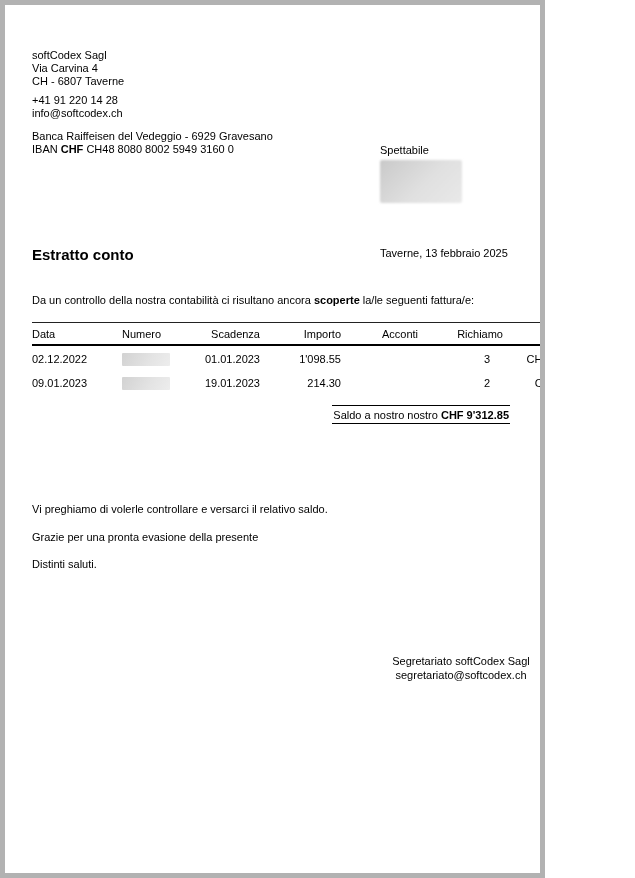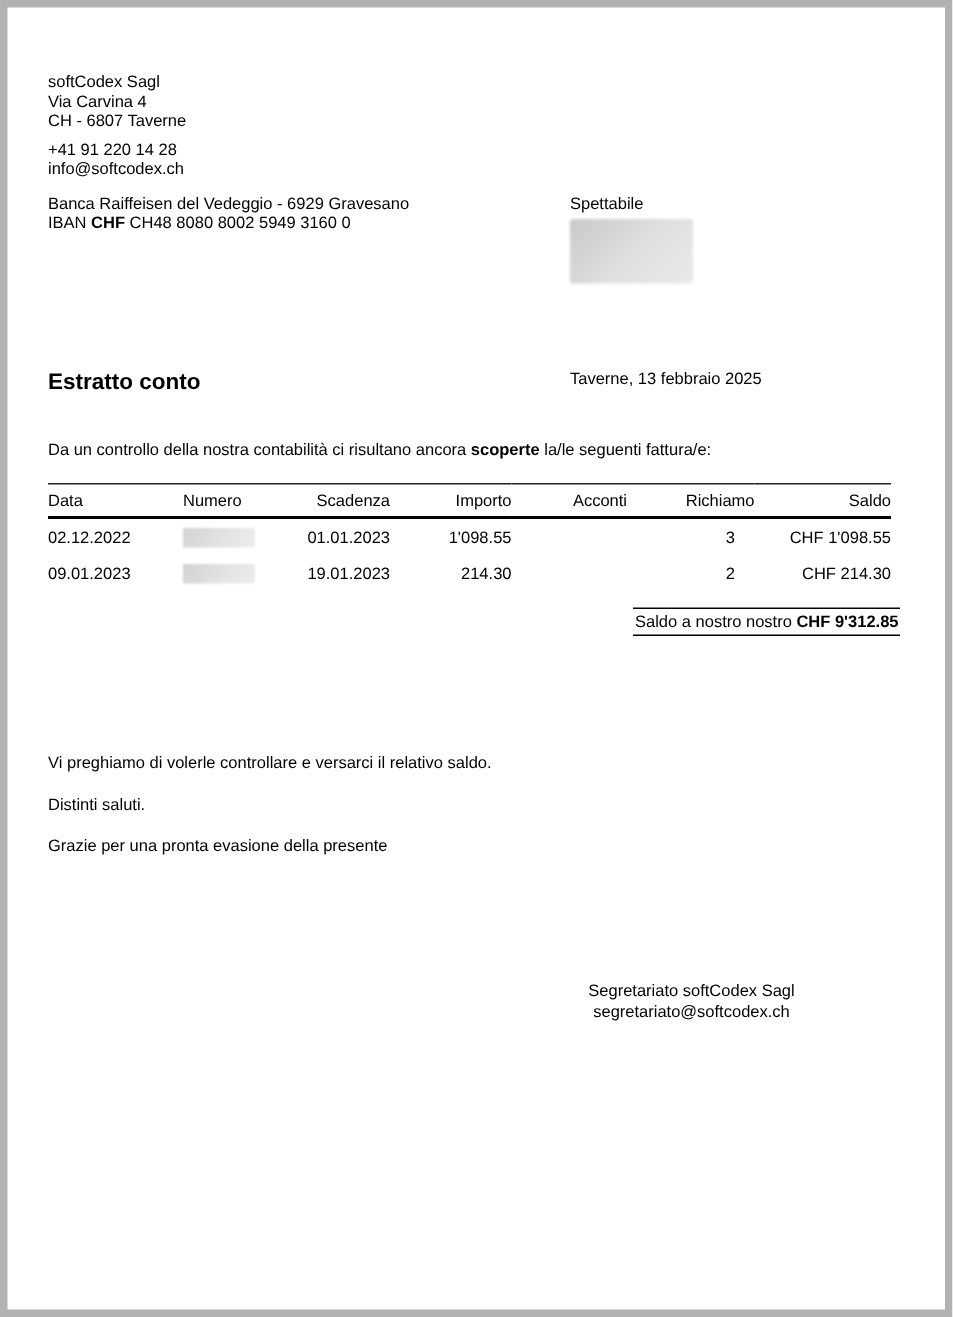--- a/index.html
+++ b/index.html
@@ -1,36 +1,36 @@
 <!DOCTYPE html>
 <html><head>
 <meta charset="utf-8">
 <style>
   html,body{margin:0;padding:0;background:#ffffff;}
   .page{
     position:relative;
-    width:635px;height:878px;
+    width:545px;height:878px;
     box-sizing:border-box;
     border:5px solid #b2b2b2;
     background:#ffffff;
     font-family:"Liberation Sans","DejaVu Sans",sans-serif;
     font-size:11px;color:#000;
     overflow:hidden;
   }
   .abs{position:absolute;}
   .line{line-height:13px;}
   b,.bold{font-weight:bold;}
 
   
   .sender{left:27px;top:44px;}
   .sender .grp1{margin-bottom:6px;}
   .sender .grp2{margin-bottom:10px;}
 
   
-  .recipient{left:375px;top:125px;}
+  .recipient{left:375px;top:139px;}
   .redaction-address{
     width:82px;height:43px;margin-top:3px;
     background:linear-gradient(135deg,#c9c9c9 0%,#e0e0e0 55%,#e9e9e9 100%);
     filter:blur(1px);border-radius:2px;
   }
 
   
   .title{left:27px;top:241px;font-size:15px;font-weight:bold;}
   .dateline{left:375px;top:242px;}
 
@@ -137,22 +137,22 @@
           <td class="c-saldo">CHF 214.30</td>
         </tr>
       </tbody>
     </table>
   </div>
 
   <div class="abs total"><span>Saldo a nostro nostro </span><b>CHF 9'312.85</b></div>
 
   <div class="abs closing">
     <p>Vi preghiamo di volerle controllare e versarci il relativo saldo.</p>
+    <p>Grazie per una pronta evasione della presente</p>
     <p>Distinti saluti.</p>
-    <p>Grazie per una pronta evasione della presente</p>
   </div>
 
   <div class="abs signature">
     <div>Segretariato softCodex Sagl</div>
     <div>segretariato@softcodex.ch</div>
   </div>
 
 
 </div>
 

